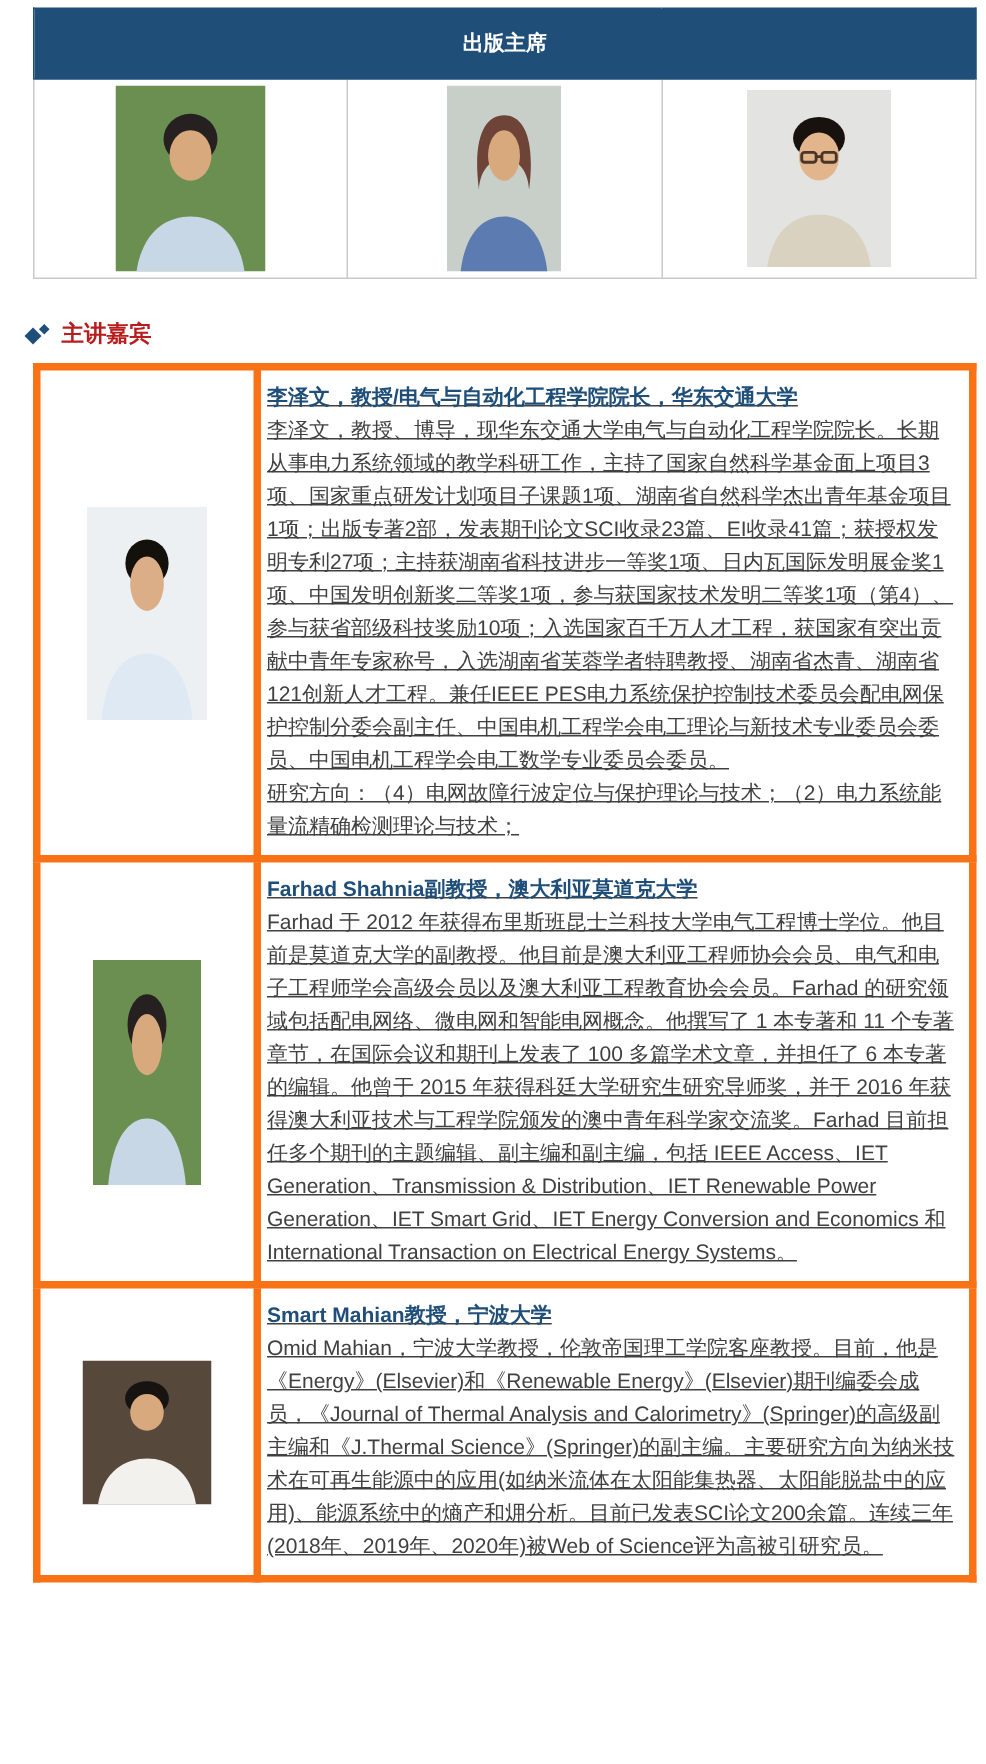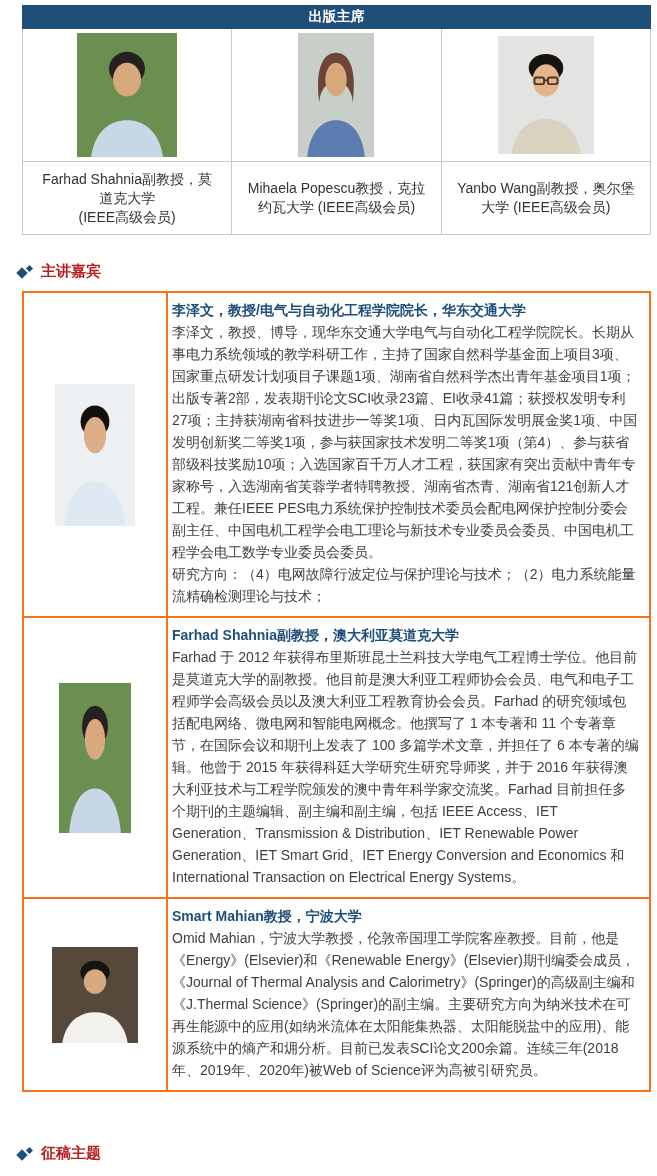--- a/index.html
+++ b/index.html
@@ -8,21 +8,21 @@
     font-family:"Liberation Sans","DejaVu Sans",sans-serif;
     color:#404040; font-size:14px;
   }
   .page { position:relative; width:657px; }
 
   
   table { border-collapse:collapse; table-layout:fixed; }
   .chairs-table { width:629px; margin:5px 0 0 22px; }
   .chairs-table th {
     background:#1f4e79; color:#ffffff; font-size:14px; font-weight:bold;
-    padding:2px 0; border:1px solid #1f4e79; text-align:center;
+    padding:14px 0; border:1px solid #1f4e79; text-align:center;
   }
   .chairs-table td { border:1px solid #c9c9c9; text-align:center; }
   .photo-row td { height:128px; vertical-align:middle; padding:2px 0; }
   .caption-row td {
     height:62px; vertical-align:middle; font-size:14px; line-height:19px;
     color:#333333; padding:5px 14px;
   }
 
   
   .section-heading {
@@ -34,21 +34,21 @@
     content:""; position:absolute; left:1px; top:5px; width:8px; height:8px;
     background:#1f4e79; transform:rotate(45deg);
   }
   .diamond-icon::after {
     content:""; position:absolute; left:10px; top:2px; width:5px; height:5px;
     background:#1f4e79; transform:rotate(45deg);
   }
 
   
   .speakers-table { width:629px; margin-left:22px; }
-  .speakers-table td { border:2px solid #f97316; }
+  .speakers-table td { border:5px solid #f97316;text-decoration:underline; }
   td.speaker-photo { width:140px; text-align:center; vertical-align:middle; }
   td.speaker-photo.h1 { height:248px; }
   td.speaker-photo.h2 { height:218px; }
   td.speaker-photo.h3 { height:122px; }
   td.speaker-bio {
     vertical-align:top; padding:6px 9px 9px 4px;
     font-size:14px; line-height:22px; color:#404040;
   }
   .speaker-heading { color:#1f4e79; font-weight:bold; margin:0; }
   .speaker-bio p { margin:0; }
@@ -96,32 +96,20 @@
           <ellipse class="face" cx="50" cy="47" rx="14" ry="17"></ellipse>
           <g class="glasses">
                 <rect x="38" y="44" width="10" height="7" rx="2"></rect>
                 <rect x="52" y="44" width="10" height="7" rx="2"></rect>
                 <line x1="48" y1="47" x2="52" y2="47"></line>
               </g>
           <path class="torso" d="M14,125 C18,98 34,88 50,88 C66,88 82,98 86,125 Z"></path>
         </svg>
       </td>
     </tr>
-    <tr class="caption-row">
-      <td>
-        <div>Farhad Shahnia副教授，莫道克大学</div>
-        <div>(IEEE高级会员)</div>
-      </td>
-      <td>
-        <div>Mihaela Popescu教授，克拉约瓦大学 (IEEE高级会员)</div>
-      </td>
-      <td>
-        <div>Yanbo Wang副教授，奥尔堡大学 (IEEE高级会员)</div>
-      </td>
-    </tr>
   </tbody>
     </table>
 
   <div class="section-heading">
     <span class="diamond-icon"></span>
     <span>主讲嘉宾</span>
   </div>
 
   <table class="speakers-table">
     <tbody>
@@ -164,18 +152,14 @@
         </svg>
       </td>
       <td class="speaker-bio">
         <p class="speaker-heading">Smart Mahian教授，宁波大学</p>
         <p>Omid Mahian，宁波大学教授，伦敦帝国理工学院客座教授。目前，他是《Energy》(Elsevier)和《Renewable Energy》(Elsevier)期刊编委会成员，《Journal of Thermal Analysis and Calorimetry》(Springer)的高级副主编和《J.Thermal Science》(Springer)的副主编。主要研究方向为纳米技术在可再生能源中的应用(如纳米流体在太阳能集热器、太阳能脱盐中的应用)、能源系统中的熵产和㶲分析。目前已发表SCI论文200余篇。连续三年(2018年、2019年、2020年)被Web of Science评为高被引研究员。</p>
       </td>
     </tr>
   </tbody>
     </table>
 
-  <div class="section-heading" style="margin-top:52px;">
-    <span class="diamond-icon"></span>
-    <span>征稿主题</span>
-  </div>
 
 </div>
 
 </body></html>

